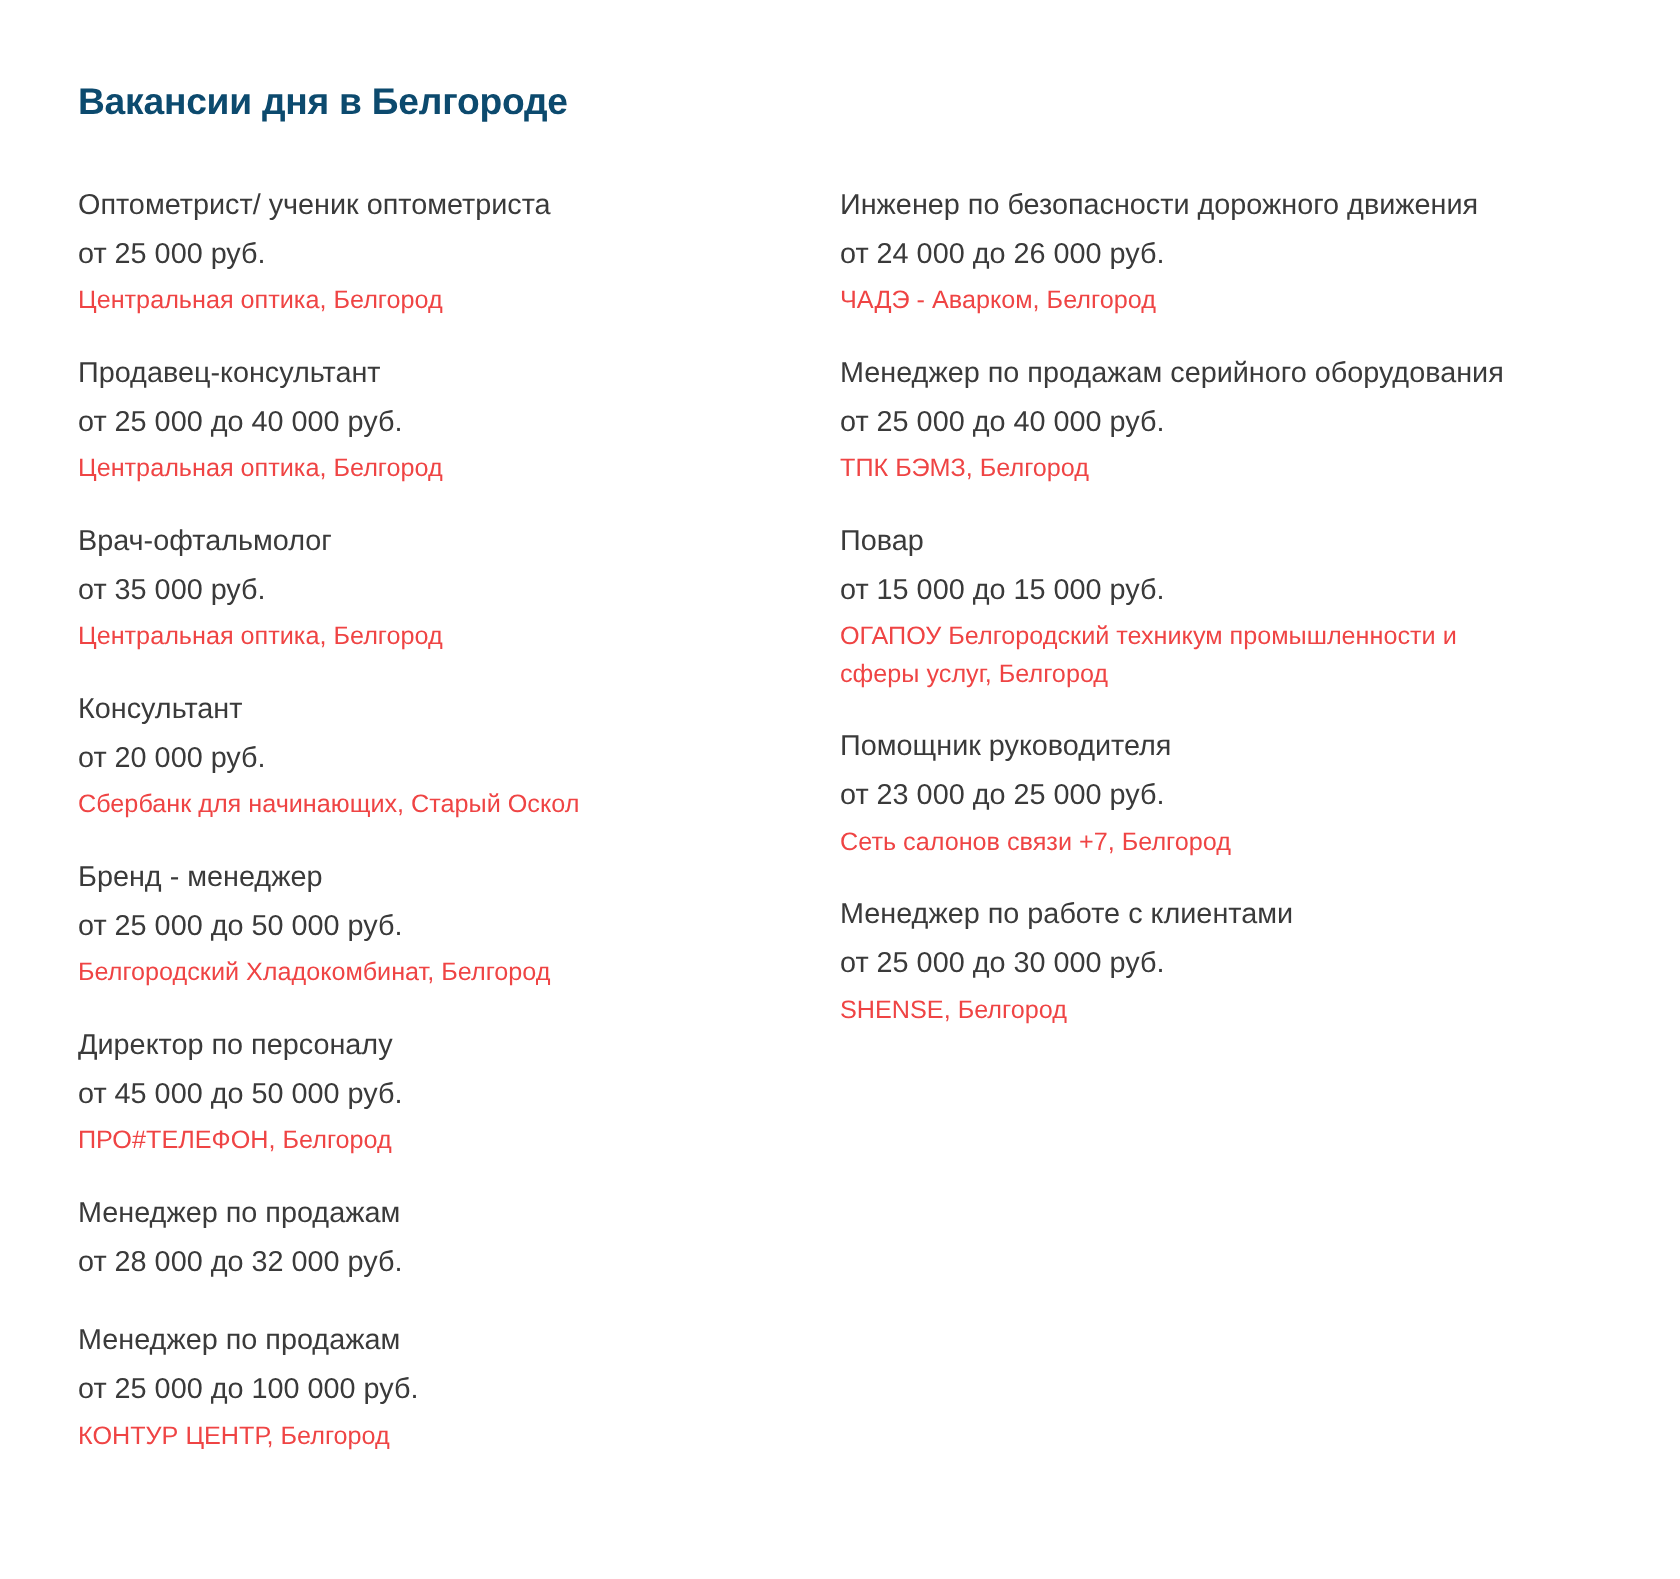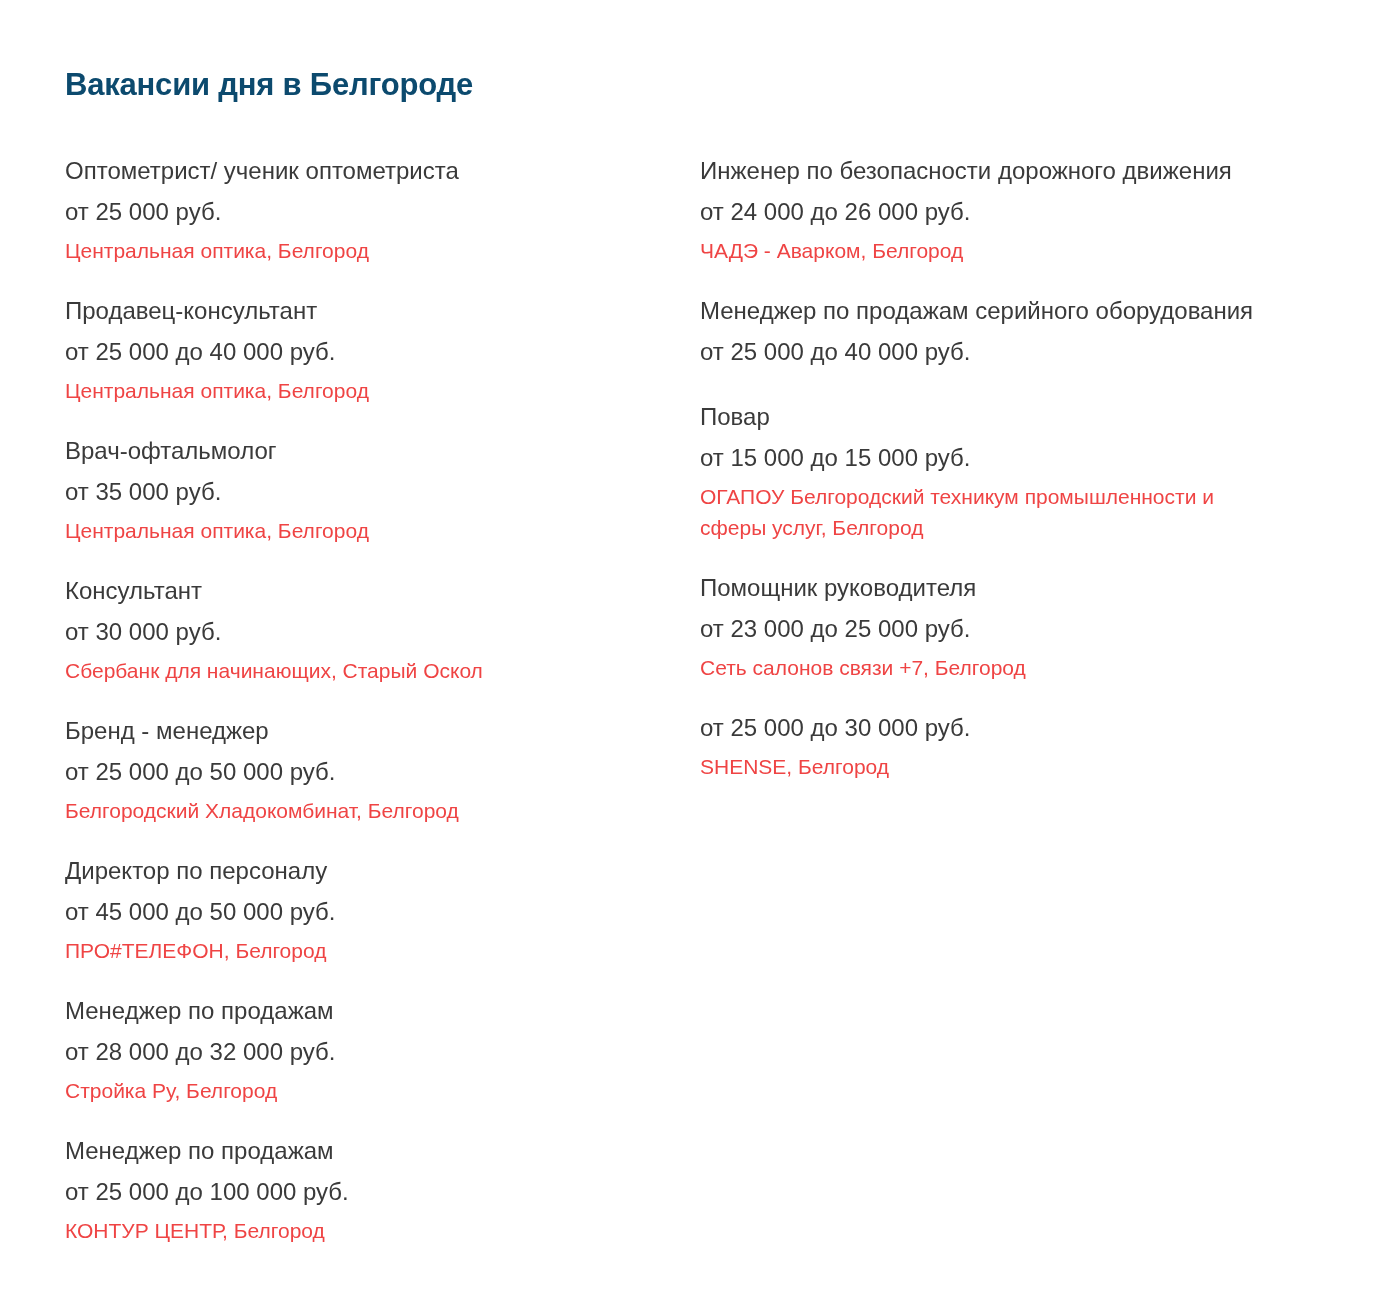--- a/index.html
+++ b/index.html
@@ -70,72 +70,73 @@
   </div>
 
   <div class="job-item">
     <div class="job-title">Врач-офтальмолог</div>
     <div class="job-salary">от 35 000 руб.</div>
     <div class="job-company">Центральная оптика, Белгород</div>
   </div>
 
   <div class="job-item">
     <div class="job-title">Консультант</div>
-    <div class="job-salary">от 30 000 руб.</div>
+    <div class="job-salary">от 20 000 руб.</div>
     <div class="job-company">Сбербанк для начинающих, Старый Оскол</div>
   </div>
 
   <div class="job-item">
     <div class="job-title">Бренд - менеджер</div>
     <div class="job-salary">от 25 000 до 50 000 руб.</div>
     <div class="job-company">Белгородский Хладокомбинат, Белгород</div>
   </div>
 
   <div class="job-item">
     <div class="job-title">Директор по персоналу</div>
     <div class="job-salary">от 45 000 до 50 000 руб.</div>
     <div class="job-company">ПРО#ТЕЛЕФОН, Белгород</div>
   </div>
 
   <div class="job-item">
     <div class="job-title">Менеджер по продажам</div>
     <div class="job-salary">от 28 000 до 32 000 руб.</div>
-    <div class="job-company">Стройка Ру, Белгород</div>
   </div>
 
   <div class="job-item">
     <div class="job-title">Менеджер по продажам</div>
     <div class="job-salary">от 25 000 до 100 000 руб.</div>
     <div class="job-company">КОНТУР ЦЕНТР, Белгород</div>
   </div>
 </div>
     <div class="column column-right" id="col-1">
   <div class="job-item">
     <div class="job-title">Инженер по безопасности дорожного движения</div>
     <div class="job-salary">от 24 000 до 26 000 руб.</div>
     <div class="job-company">ЧАДЭ - Аварком, Белгород</div>
   </div>
 
   <div class="job-item">
     <div class="job-title">Менеджер по продажам серийного оборудования</div>
     <div class="job-salary">от 25 000 до 40 000 руб.</div>
+    <div class="job-company">ТПК БЭМЗ, Белгород</div>
   </div>
 
   <div class="job-item">
     <div class="job-title">Повар</div>
     <div class="job-salary">от 15 000 до 15 000 руб.</div>
     <div class="job-company">ОГАПОУ Белгородский техникум промышленности и сферы услуг, Белгород</div>
   </div>
 
 
   <div class="job-item">
     <div class="job-title">Помощник руководителя</div>
     <div class="job-salary">от 23 000 до 25 000 руб.</div>
     <div class="job-company">Сеть салонов связи +7, Белгород</div>
   </div>
 
   <div class="job-item">
+    <div class="job-title">Менеджер по работе с клиентами</div>
     <div class="job-salary">от 25 000 до 30 000 руб.</div>
     <div class="job-company">SHENSE, Белгород</div>
   </div>
 </div>
   </div>
 </div>
 
 </body></html>

